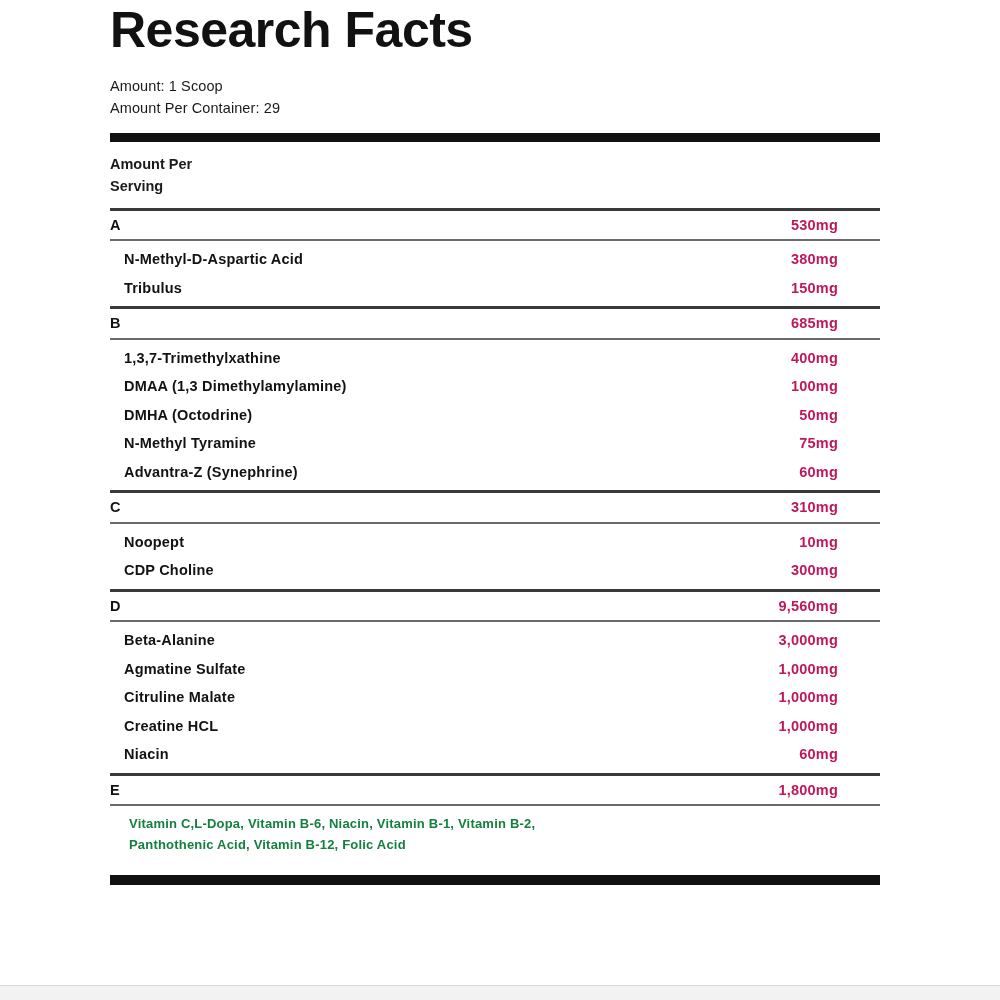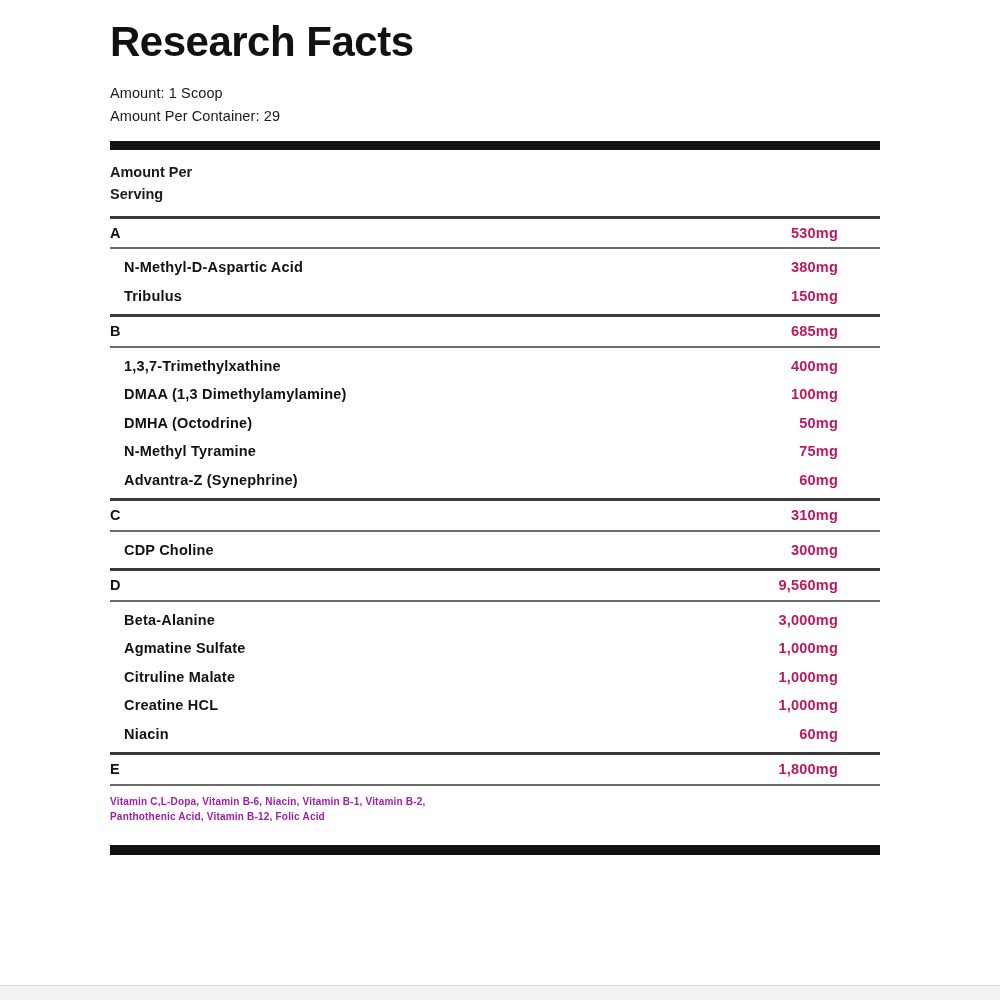--- a/index.html
+++ b/index.html
@@ -15,25 +15,25 @@
     overflow: hidden;
   }
   .panel {
     position: relative;
     width: 1000px;
     height: 1000px;
     box-sizing: border-box;
     padding: 0 120px 0 110px;
   }
   .title {
-    font-size: 42px;
+    font-size: 50px;
     font-weight: 700;
     letter-spacing: -0.5px;
     line-height: 1.05;
-    padding-top: 20px;
+    padding-top: 4px;
     margin-bottom: 18px;
     color: #111111;
   }
   .meta {
     font-size: 14.5px;
     font-weight: 400;
     line-height: 1.55;
     letter-spacing: 0.1px;
     color: #1a1a1a;
   }
@@ -87,25 +87,26 @@
   .group-head .amt {
     font-weight: 700;
   }
   .indent .name {
     padding-left: 14px;
   }
   .blend {
     padding: 8px 0 10px 0;
   }
   .blend .line {
-    font-size: 10px;
+    font-size: 13px;
     font-weight: 700;
     line-height: 1.55;
     letter-spacing: 0.2px;
-    color: #a21caf;
+    color: #15803d;
+    margin-left: 19px;
   }
   .spacer-sm { height: 4px; }
   .footer-strip {
     position: absolute;
     left: 0;
     right: 0;
     bottom: 0;
     height: 14px;
     background: #f2f2f2;
     border-top: 1px solid #dadada;
@@ -178,20 +179,24 @@
   <div class="spacer-sm"></div>
   <div class="rule-med"></div>
 
   <div class="row group-head">
     <span class="name">C</span>
     <span class="amt">310mg</span>
   </div>
   <div class="rule-thin"></div>
   <div class="spacer-sm"></div>
   <div class="row indent">
+    <span class="name">Noopept</span>
+    <span class="amt">10mg</span>
+  </div>
+  <div class="row indent">
     <span class="name">CDP Choline</span>
     <span class="amt">300mg</span>
   </div>
   <div class="spacer-sm"></div>
   <div class="rule-med"></div>
 
   <div class="row group-head">
     <span class="name">D</span>
     <span class="amt">9,560mg</span>
   </div>

